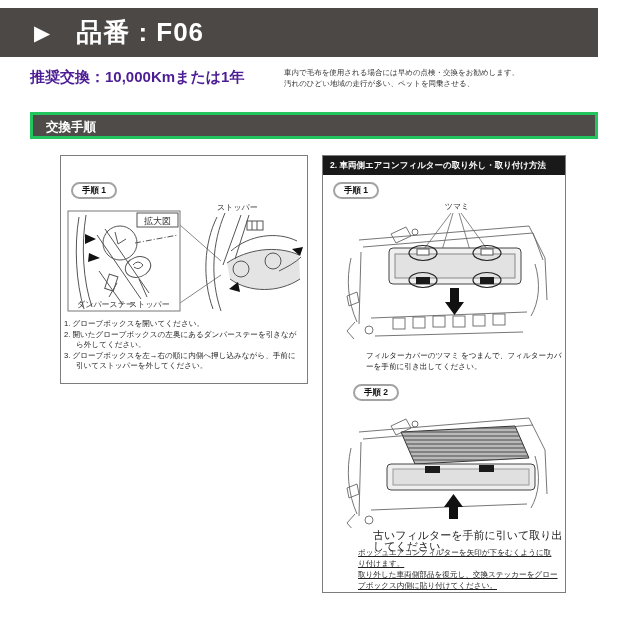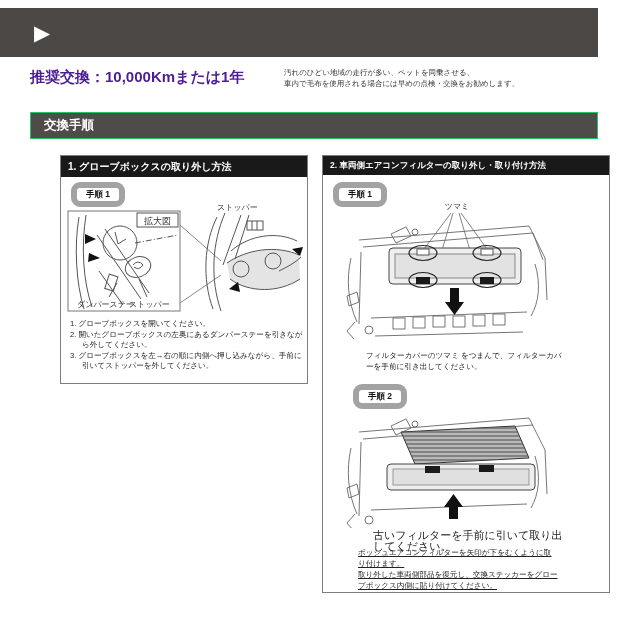--- a/index.html
+++ b/index.html
@@ -11,42 +11,42 @@
           display:flex;align-items:center;}
   .banner .tri{color:#fff;font-size:21px;margin-left:34px;line-height:1;}
   .banner .title{color:#fff;font-size:26px;font-weight:bold;margin-left:26px;letter-spacing:1px;}
 
   
   .rec-head{position:absolute;left:30px;top:68px;font-size:15px;font-weight:bold;color:#4c1d95;}
   .rec-note{position:absolute;left:284px;top:67px;font-size:7.5px;line-height:11px;color:#333;}
 
   
   .section-bar{position:absolute;left:30px;top:112px;width:568px;height:27px;background:#4f4b48;
-               border:1px solid #22c55e;box-sizing:border-box;color:#fff;font-size:12.5px;
+               border:3px solid #22c55e;box-sizing:border-box;color:#fff;font-size:12.5px;
                font-weight:bold;line-height:25px;padding-left:13px;}
 
   
   .panel{position:absolute;background:#fff;border:1px solid #7d7d7d;box-sizing:border-box;}
   .panel1{left:60px;top:155px;width:248px;height:229px;}
-  .panel2{left:322px;top:155px;width:288px;height:438px;}
+  .panel2{left:322px;top:155px;width:244px;height:438px;}
   .panel-header{background:#191919;color:#fff;font-weight:bold;padding:4px 7px 3px 7px;
                 white-space:nowrap;overflow:hidden;}
   .panel1 .panel-header{font-size:10px;}
   .panel2 .panel-header{font-size:8.5px;}
-  .badge{position:absolute;border:6px solid #a3a3a3;border-radius:9px;background:#fff;
+  .badge{position:absolute;border:2px solid #a3a3a3;border-radius:9px;background:#fff;
          font-size:8.5px;font-weight:bold;color:#111;padding:2px 9px;line-height:1;}
   .p1-badge{left:10px;top:26px;}
   .p2-badge1{left:10px;top:26px;}
   .p2-badge2{left:10px;top:228px;margin-left:20px;}
 
   .p1-svg{position:absolute;left:4px;top:45px;}
   .p2-svg1{position:absolute;left:8px;top:44px;}
   .p2-svg2{position:absolute;left:8px;top:246px;}
 
-  .steps{position:absolute;left:9px;top:163px;width:233px;font-size:7.6px;line-height:10.6px;color:#222;}
+  .steps{position:absolute;left:3px;top:163px;width:233px;font-size:7.6px;line-height:10.6px;color:#222;}
   .steps div{padding-left:12px;text-indent:-12px;}
 
   .p2-text1{position:absolute;left:36px;top:194px;width:196px;font-size:7.6px;line-height:11px;color:#222;margin-left:7px;}
   .p2-text2{position:absolute;left:50px;top:374px;width:200px;font-size:11px;line-height:11px;color:#222;}
   .p2-text3{position:absolute;left:35px;top:391px;width:200px;font-size:7.6px;line-height:11px;color:#222;
             white-space:pre-line;text-decoration:underline;}
 
   svg text{font-family:"Liberation Sans","DejaVu Sans",sans-serif;fill:#333;}
 
   
@@ -56,32 +56,32 @@
   .logo .lat{color:#b5b5b5;}
   .logo .lreg{color:#8e92c5;font-size:9px;letter-spacing:0;vertical-align:4px;}
 </style>
 </head>
 <body>
 
 <div class="page">
 
   <div class="banner">
     <span class="tri">▶</span>
+    <span class="title">品番 : F06</span>
   </div>
 
   <div class="rec-head">推奨交換：10,000Kmまたは1年</div>
   <div class="rec-note">
+    <div>車内で毛布を使用される場合には早めの点検・交換をお勧めします。</div>
     <div>汚れのひどい地域の走行が多い、ペットを同乗させる、</div>
-    <div>車内で毛布を使用される場合には早めの点検・交換をお勧めします。</div>
   </div>
 
   <div class="section-bar">交換手順</div>
 
   <div class="panel panel1">
-    <div class="panel-header">1.  グローブボックスの取り外し方法</div>
     <div class="badge p1-badge">手順 1</div>
 
     <svg class="p1-svg" width="240" height="116" viewBox="0 0 240 116">
 
       <rect x="3" y="10" width="112" height="100" fill="#fff" stroke="#777"></rect>
       <g stroke="#555" fill="none" stroke-width="1">
         <path d="M14,16 C9,45 11,82 19,108"></path>
         <path d="M21,14 C16,45 18,80 27,106"></path>
         <path d="M32,34 L76,98"></path>
         <path d="M40,28 L84,92"></path>

